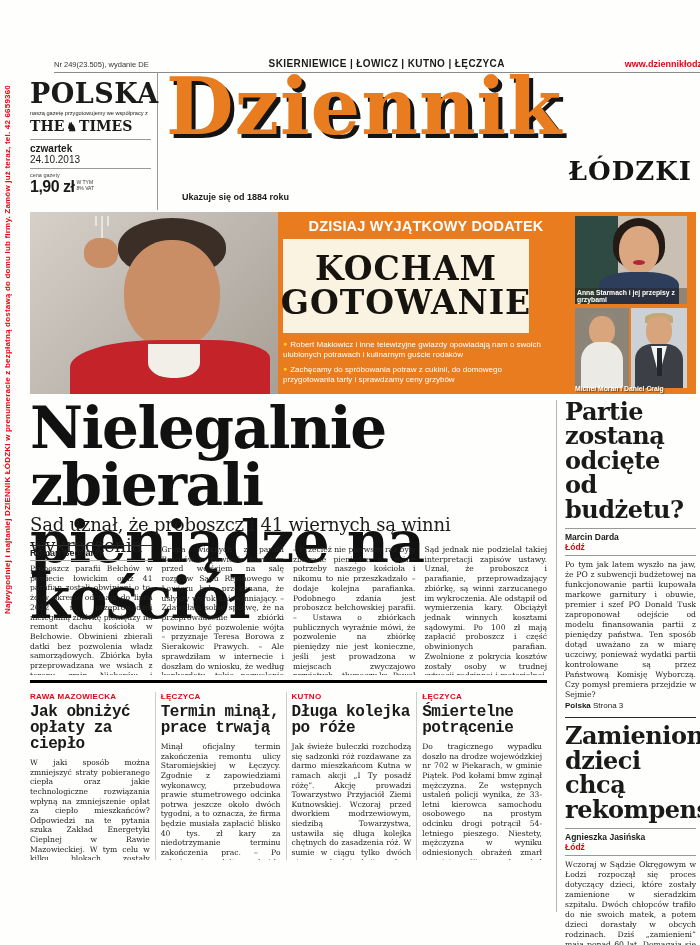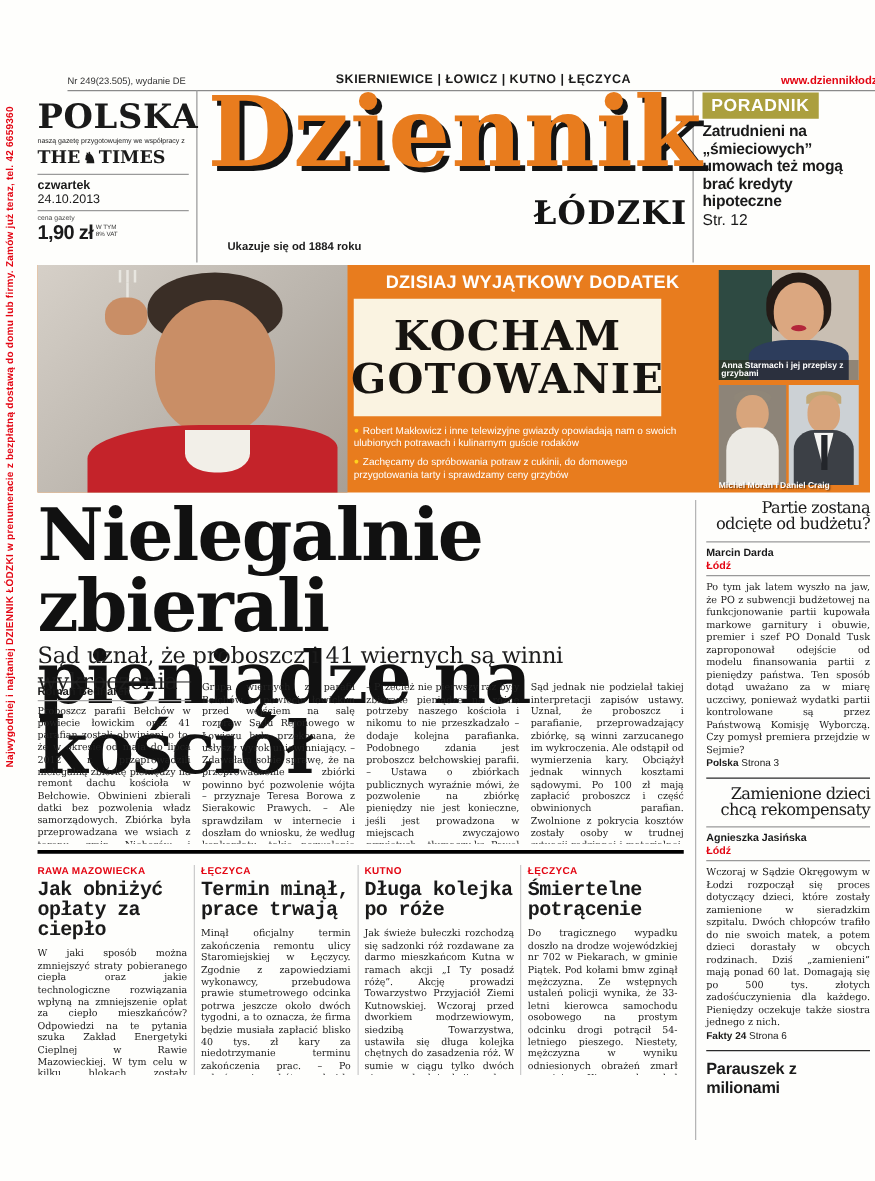--- a/index.html
+++ b/index.html
@@ -85,22 +85,22 @@
         font-size:18px;letter-spacing:-.2px;color:#1c1c1c;}
   .lead-body{position:absolute;left:30px;top:545px;width:517px;height:130px;display:flex;gap:9px;overflow:hidden;}
   .lcol{width:123px;}
   .byline-box{border-top:1px solid #2a2a2a;border-bottom:1px solid #aaa;padding:2px 0;margin-bottom:3px;
         font-weight:bold;font-size:9px;}
   .body{margin:0;font-family:"DejaVu Serif",serif;font-size:7.6px;line-height:1.28;text-align:justify;
         color:#222;}
   
   .sidebar{position:absolute;left:556px;top:400px;width:140px;height:512px;border-left:1px solid #b5b5b5;
         padding-left:8px;box-sizing:border-box;}
-  .sb-title{font-family:"DejaVu Serif",serif;font-weight:normal;font-size:13px;line-height:1.02;
-        letter-spacing:-.5px;margin:0 0 6px;text-align:right;}
+  .sb-title{font-family:"DejaVu Serif",serif;font-weight:bold;font-size:24px;line-height:1.02;
+        letter-spacing:-.5px;margin:0 0 6px;}
   .sb-author{border-top:1px solid #999;border-bottom:1px solid #999;padding:3px 0;margin-bottom:4px;}
   .sb-author .a{font-weight:bold;font-size:8.5px;display:block;}
   .sb-author .c{font-weight:bold;font-size:8.5px;color:#e30613;display:block;}
   .sb-body{margin:0;font-family:"DejaVu Serif",serif;font-size:7.7px;line-height:1.3;text-align:justify;color:#222;}
   .sb-foot{font-size:8px;margin-top:1px;}
   .sb-foot b{font-weight:bold;}
   .sb-div{border-top:1px solid #2a2a2a;margin:7px 0 6px;}
   .brief-title{font-weight:bold;font-size:13px;letter-spacing:-.2px;margin:0 0 3px;}
   
   .bottom{position:absolute;left:30px;top:680px;width:517px;height:180px;border-top:3px solid #000000;
@@ -155,25 +155,20 @@
           <span>W TYM</span><br>
           <span>8% VAT</span>
         </span>
       </div>
     </div>
     <div class="logo-col">
       <div class="logo">Dziennik</div>
       <div class="logo-sub">ŁÓDZKI</div>
       <div class="since">Ukazuje się od 1884 roku</div>
     </div>
-    <div class="teaser">
-      <span class="poradnik">PORADNIK</span>
-      <div class="tt">Zatrudnieni na „śmieciowych” umowach też mogą brać kredyty hipoteczne</div>
-      <div class="pg">Str. 12</div>
-    </div>
   </div>
 
   <div class="promo">
     <div class="ph ph-man">
       <svg class="fork" width="26" height="30" viewBox="0 0 26 30">
         <g stroke="#e8e6e0" stroke-width="2" fill="none">
           <line x1="6" y1="2" x2="6" y2="12"></line>
             <line x1="12" y1="2" x2="12" y2="12"></line>
             <line x1="18" y1="2" x2="18" y2="12"></line>
           <line x1="12" y1="12" x2="12" y2="28"></line>

